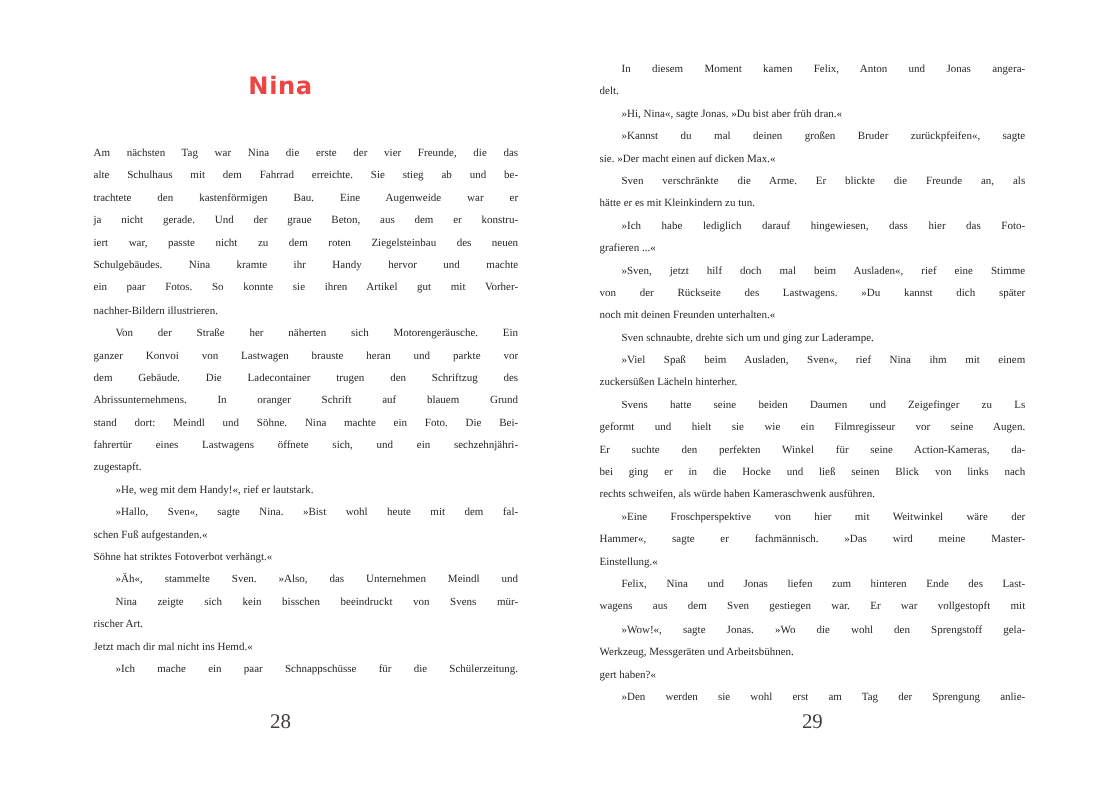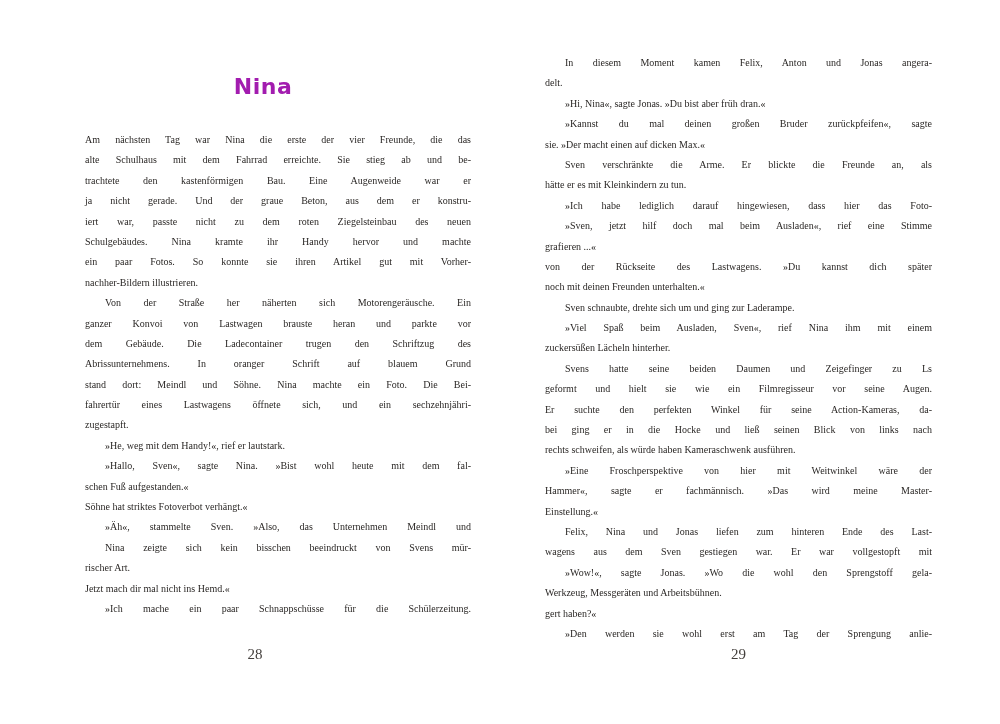--- a/index.html
+++ b/index.html
@@ -22,27 +22,27 @@
     height: 724px;
   }
   .page.left  { left: 62px;  width: 386px; }
   .page.right { left: 545px; width: 387px; }
 
   .chapter-title {
     position: absolute;
     top: 66px;
     left: 0;
     width: 100%;
-    margin: 8px;
+    margin: 0;
     text-align: center;
     font-family: "DejaVu Sans", "Liberation Sans", sans-serif;
     font-weight: bold;
     font-size: 22px;
     letter-spacing: 0.5px;
-    color: #a21caf;
+    color: #ef4444;
   }
 
   .text-block {
     position: absolute;
     left: 0;
     width: 100%;
     font-size: 10px;
     line-height: 20.4px;
   }
   .page.left  .text-block { top: 130px; margin-left: 23px; }
@@ -57,21 +57,21 @@
   }
   .line.flush  { text-align-last: left; }
   .line.indent { text-indent: 20px; }
 
   .page-number {
     position: absolute;
     top: 646px;
     left: 0;
     width: 100%;
     text-align: center;
-    font-size: 15px;
+    font-size: 19px;
     color: #433f3c;
   }
 </style>
 </head>
 <body>
 
 <div class="spread">
 
   <section class="page left">
     <h1 class="chapter-title">Nina</h1>
@@ -107,22 +107,22 @@
   <section class="page right">
     <div class="text-block">
         <div class="line indent">In diesem Moment kamen Felix, Anton und Jonas angera-</div>
         <div class="line flush">delt.</div>
         <div class="line indent flush">»Hi, Nina«, sagte Jonas. »Du bist aber früh dran.«</div>
         <div class="line indent">»Kannst du mal deinen großen Bruder zurückpfeifen«, sagte</div>
         <div class="line flush">sie. »Der macht einen auf dicken Max.«</div>
         <div class="line indent">Sven verschränkte die Arme. Er blickte die Freunde an, als</div>
         <div class="line flush">hätte er es mit Kleinkindern zu tun.</div>
         <div class="line indent">»Ich habe lediglich darauf hingewiesen, dass hier das Foto-</div>
+        <div class="line flush">grafieren ...«</div>
         <div class="line indent">»Sven, jetzt hilf doch mal beim Ausladen«, rief eine Stimme</div>
-        <div class="line flush">grafieren ...«</div>
         <div class="line">von der Rückseite des Lastwagens. »Du kannst dich später</div>
         <div class="line flush">noch mit deinen Freunden unterhalten.«</div>
         <div class="line indent flush">Sven schnaubte, drehte sich um und ging zur Laderampe.</div>
         <div class="line indent">»Viel Spaß beim Ausladen, Sven«, rief Nina ihm mit einem</div>
         <div class="line flush">zuckersüßen Lächeln hinterher.</div>
         <div class="line indent">Svens hatte seine beiden Daumen und Zeigefinger zu Ls</div>
         <div class="line">geformt und hielt sie wie ein Filmregisseur vor seine Augen.</div>
         <div class="line">Er suchte den perfekten Winkel für seine Action-Kameras, da-</div>
         <div class="line">bei ging er in die Hocke und ließ seinen Blick von links nach</div>
         <div class="line flush">rechts schweifen, als würde haben Kameraschwenk ausführen.</div>

